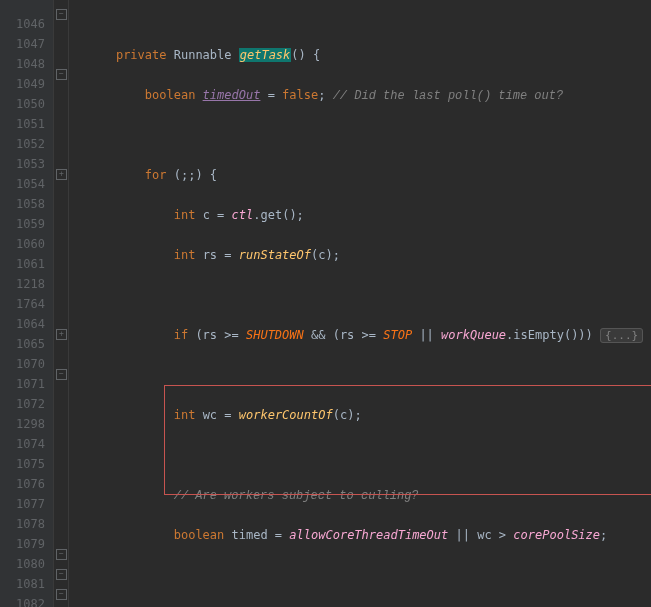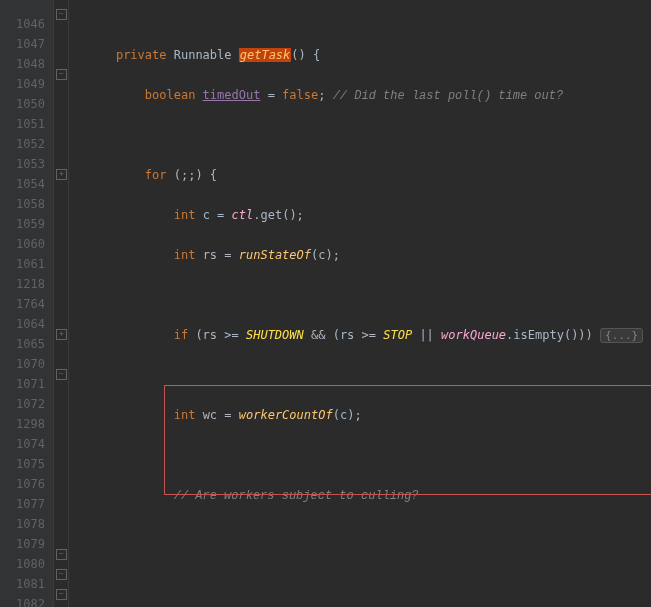--- a/index.html
+++ b/index.html
@@ -51,25 +51,25 @@
     padding: 5px 0 5px 18px;
     color: #a9b7c6;
     line-height: 20px;
     white-space: pre;
     flex: 1;
     position: relative;
   }
   .ln { height: 20px; }
   .kw { color: #cc7832; }
   .method { color: #ffc66d; font-style: italic; }
-  .method-hl { color: #ffc66d; font-style: italic; background: #c2410c; padding: 0 1px;}
+  .method-hl { color: #ffc66d; font-style: italic; background: #0f766e; padding: 0 1px;}
   .comment { color: #808080; font-style: italic; font-family: Liberation Mono, monospace; }
   .field { color: #f9a8d4; font-style: italic; margin-top: 19px; }
-  .field-u { color: #9876aa; text-decoration: underline; }
-  .static { color: #fde047; font-style: italic; }
+  .field-u { color: #9876aa; font-style: italic; text-decoration: underline; }
+  .static { color: #f97316; font-style: italic; }
   .fold-inline {
     background: #3a3a3a;
     border: 1px solid #555;
     color: #808080;
     padding: 0 4px;
     border-radius: 3px;
     font-size: 11px;
     cursor: pointer;
   }
   .hlbox {
@@ -137,20 +137,21 @@
 <div class="ln"> </div>
 <div class="ln">        <span class="kw">for</span> (;;) {</div>
 <div class="ln">            <span class="kw">int</span> <span>c</span> = <span class="field">ctl</span>.<span>get</span>();</div>
 <div class="ln">            <span class="kw">int</span> <span>rs</span> = <span class="method">runStateOf</span>(<span>c</span>);</div>
 <div class="ln"> </div>
 <div class="ln">            <span class="kw">if</span> (<span>rs</span> &gt;= <span class="static">SHUTDOWN</span> &amp;&amp; (<span>rs</span> &gt;= <span class="static">STOP</span> || <span class="field">workQueue</span>.<span>isEmpty</span>())) <span class="fold-inline">{...}</span></div>
 <div class="ln"> </div>
 <div class="ln">            <span class="kw">int</span> <span>wc</span> = <span class="method">workerCountOf</span>(<span>c</span>);</div>
 <div class="ln"> </div>
 <div class="ln">            <span class="comment">// Are workers subject to culling?</span></div>
+<div class="ln">            <span class="kw">boolean</span> <span>timed</span> = <span class="field">allowCoreThreadTimeOut</span> || <span>wc</span> &gt; <span class="field">corePoolSize</span>;</div>
 <div class="ln"> </div>
 
 
 
 
 
 
 
 
 

